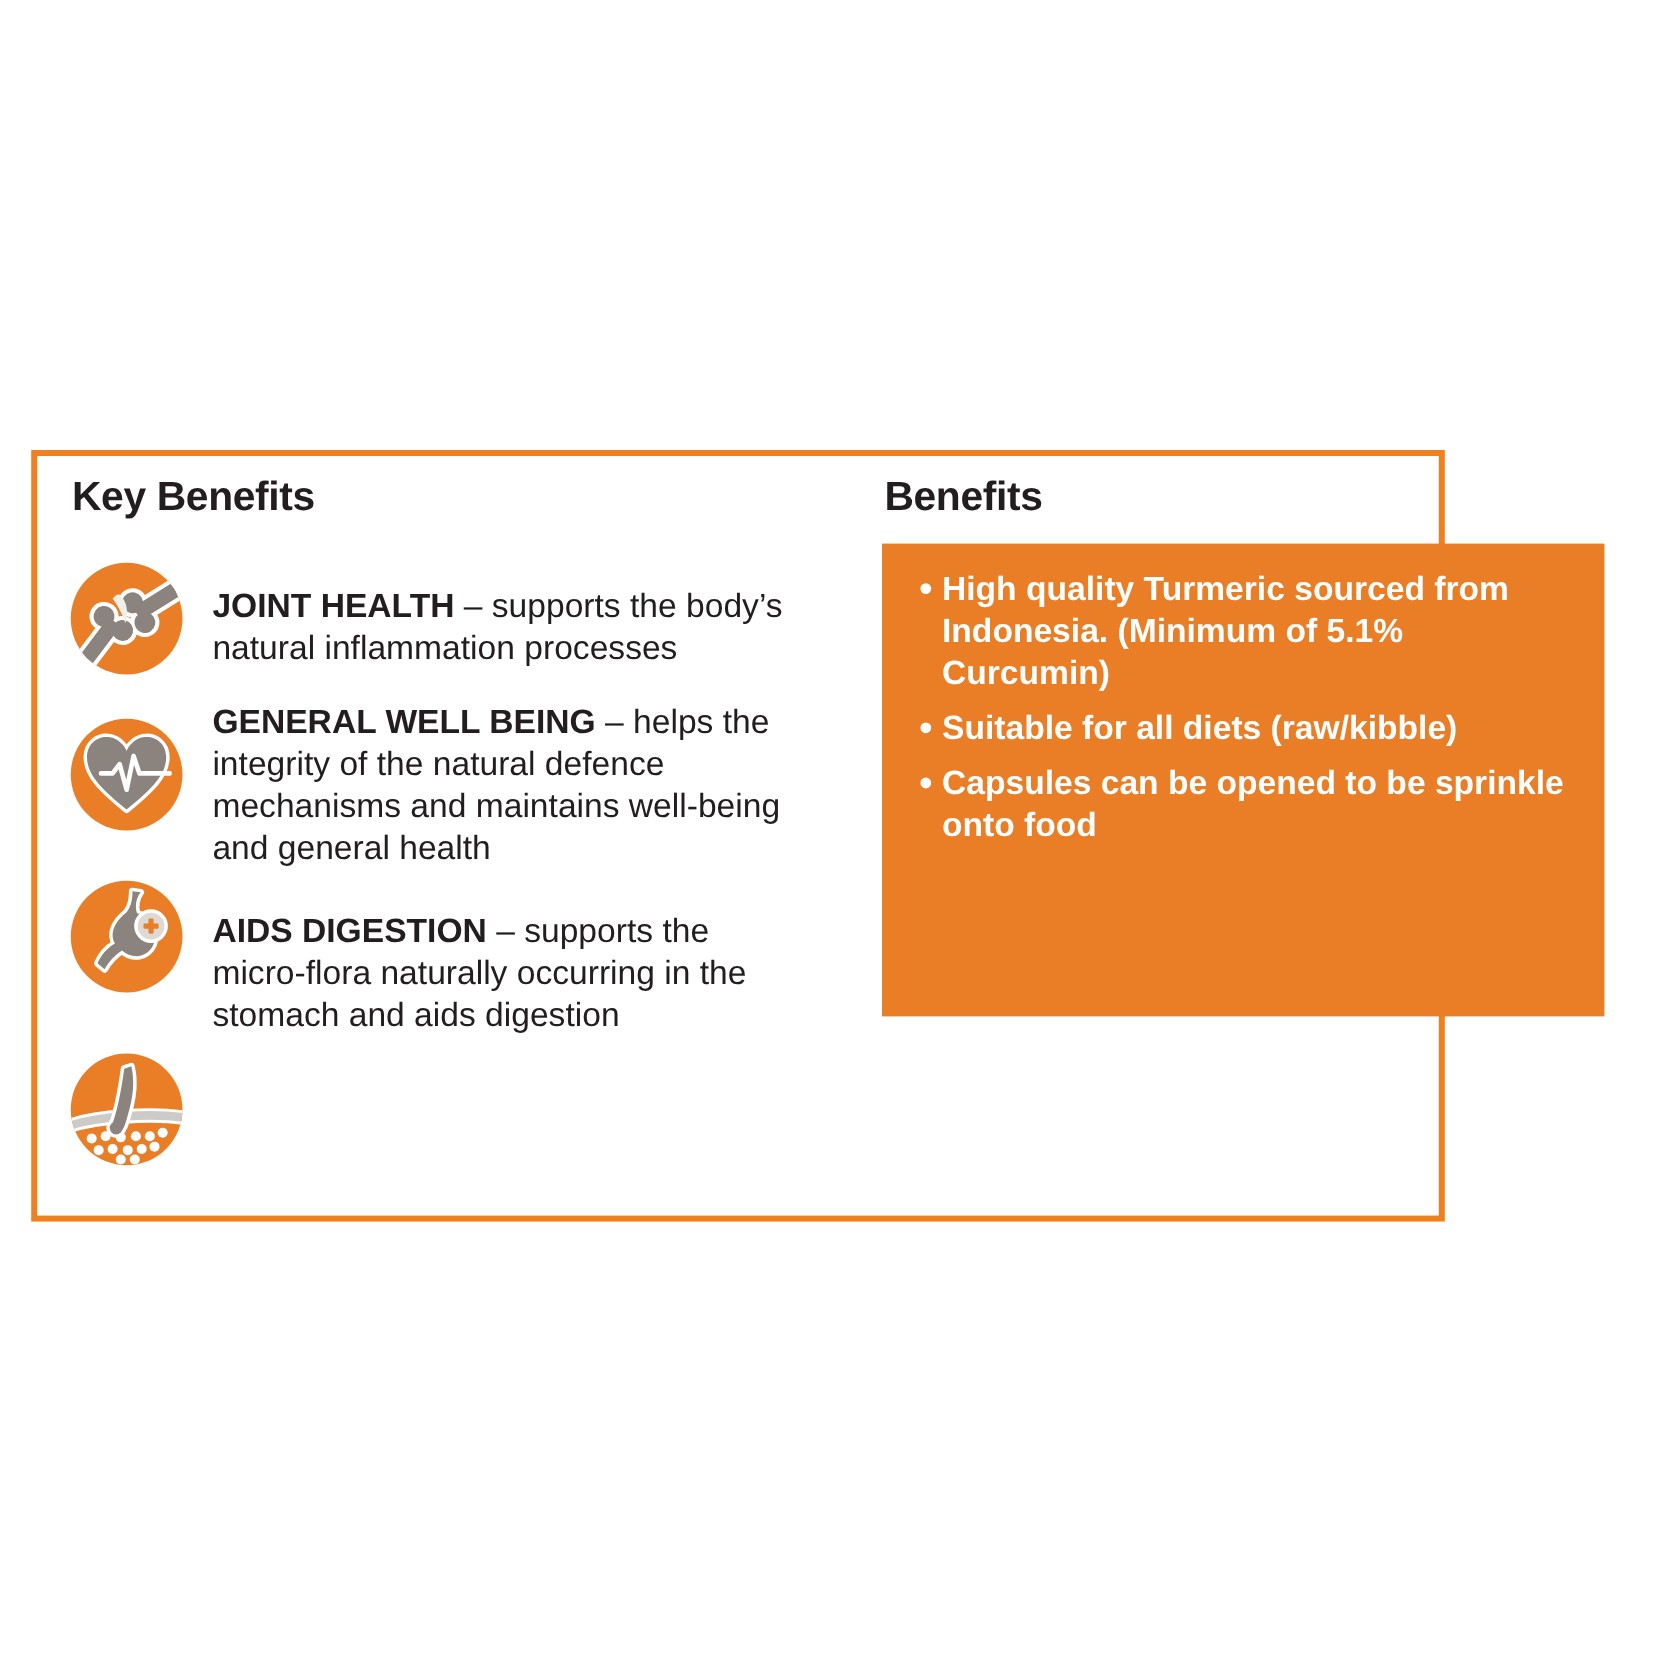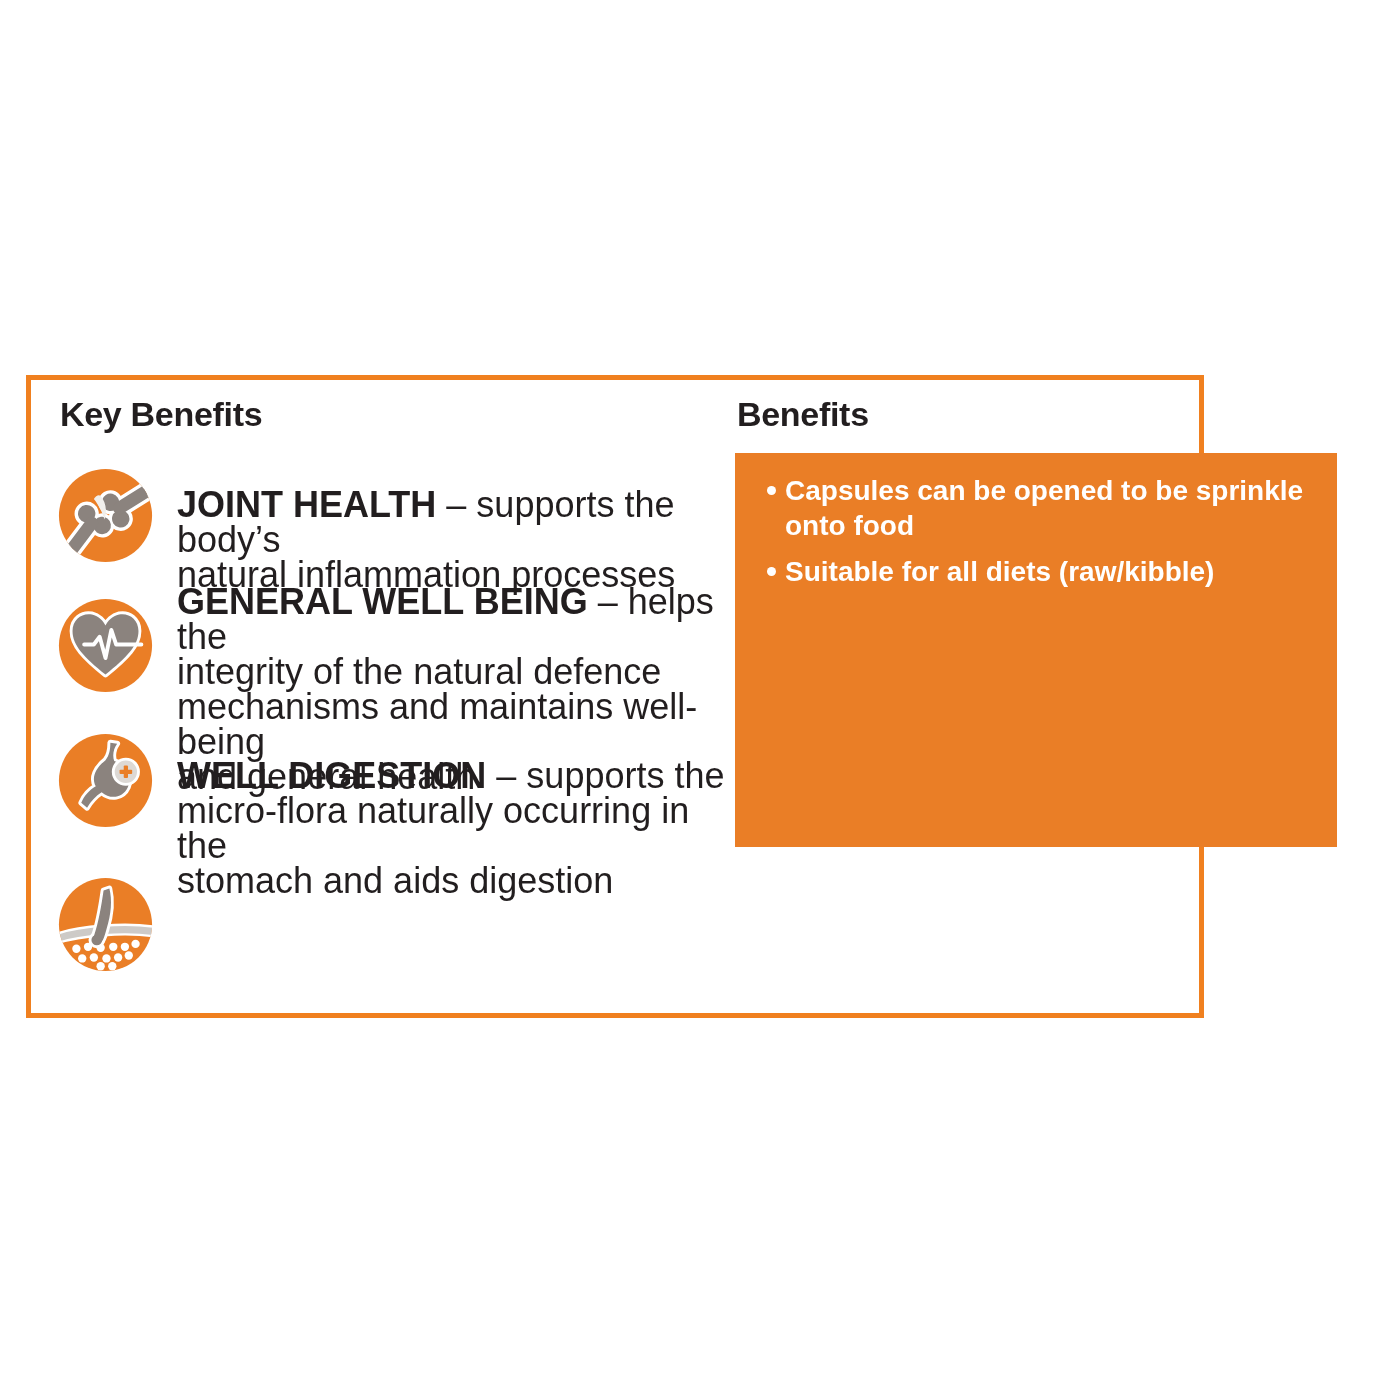--- a/index.html
+++ b/index.html
@@ -26,21 +26,21 @@
   .title-features{left:706px;top:14px;}
 
   .benefit-icon{position:absolute;left:26px;width:97px;height:97px;}
   .icon-1{top:87px;}
   .icon-2{top:217px;}
   .icon-3{top:352px;}
   .icon-4{top:496px;}
 
   .benefit-text{
     position:absolute;left:146px;width:560px;
-    font-size:36px;line-height:35px;color:var(--dark);
+    font-size:28px;line-height:35px;color:var(--dark);
   }
   .benefit-text strong{font-weight:700;}
   .text-1{top:107px;}
   .text-2{top:204px;}
   .text-3{top:378px;}
   .text-4{top:511px;}
 
   .features-box{
     position:absolute;left:704px;top:73px;width:602px;min-height:394px;
     background:var(--orange);
@@ -135,21 +135,21 @@
       <svg class="icon-svg" viewBox="0 0 100 100" aria-hidden="true">
         <circle class="ic-bg" cx="50" cy="50" r="48"></circle>
         <path class="outline2" d="M55,11 C55,18 54,24 50,29 C40,37 35,47 40,56 C33,60 28,66 25,73 L31,78 C35,71 40,66 46,62 C55,70 68,68 73,57 C78,45 70,33 59,30 C57,25 58,17 62,12 Z"></path>
         <path class="fillonly" d="M55,11 C55,18 54,24 50,29 C40,37 35,47 40,56 C33,60 28,66 25,73 L31,78 C35,71 40,66 46,62 C55,70 68,68 73,57 C78,45 70,33 59,30 C57,25 58,17 62,12 Z"></path>
         <circle class="badge" cx="71" cy="41" r="13"></circle>
         <rect class="plus" x="64.5" y="38.8" width="13" height="4.4" rx="1"></rect>
         <rect class="plus" x="68.8" y="34.5" width="4.4" height="13" rx="1"></rect>
       </svg>
     </div>
     <p class="benefit-text text-3">
-      <strong>WELL DIGESTION</strong><span> – supports the<br>micro-flora naturally occurring in the<br>stomach and aids digestion</span>
+      <strong>AIDS DIGESTION</strong><span> – supports the<br>micro-flora naturally occurring in the<br>stomach and aids digestion</span>
     </p>
 
     <div class="benefit-icon icon-4">
       <svg class="icon-svg" viewBox="0 0 100 100" aria-hidden="true">
         <defs>
             <clipPath id="cph">
               <circle cx="50" cy="50" r="48"></circle>
             </clipPath>
           </defs>
         <circle class="ic-bg" cx="50" cy="50" r="48"></circle>
@@ -176,19 +176,20 @@
             <path d="M54,13 C57,25 56,39 51,55 C49,62 48,67 44,70 C40,72 36,68 38,62 C43,48 46,29 48,15 Z"></path>
             <circle cx="41" cy="66" r="5.5"></circle>
           </g>
         </g>
       </svg>
     </div>
 
     <h2 class="section-title title-features">Benefits</h2>
     <div class="features-box">
       <ul>
+        <li>High quality Turmeric sourced from<br>Indonesia. (Minimum of 5.1% Curcumin)</li>
+        <li>Suitable for all diets (raw/kibble)</li>
         <li>Capsules can be opened to be sprinkle<br>onto food</li>
-        <li>Suitable for all diets (raw/kibble)</li>
       </ul>
     </div>
 
   </div>
 </div>
 
 </body></html>

